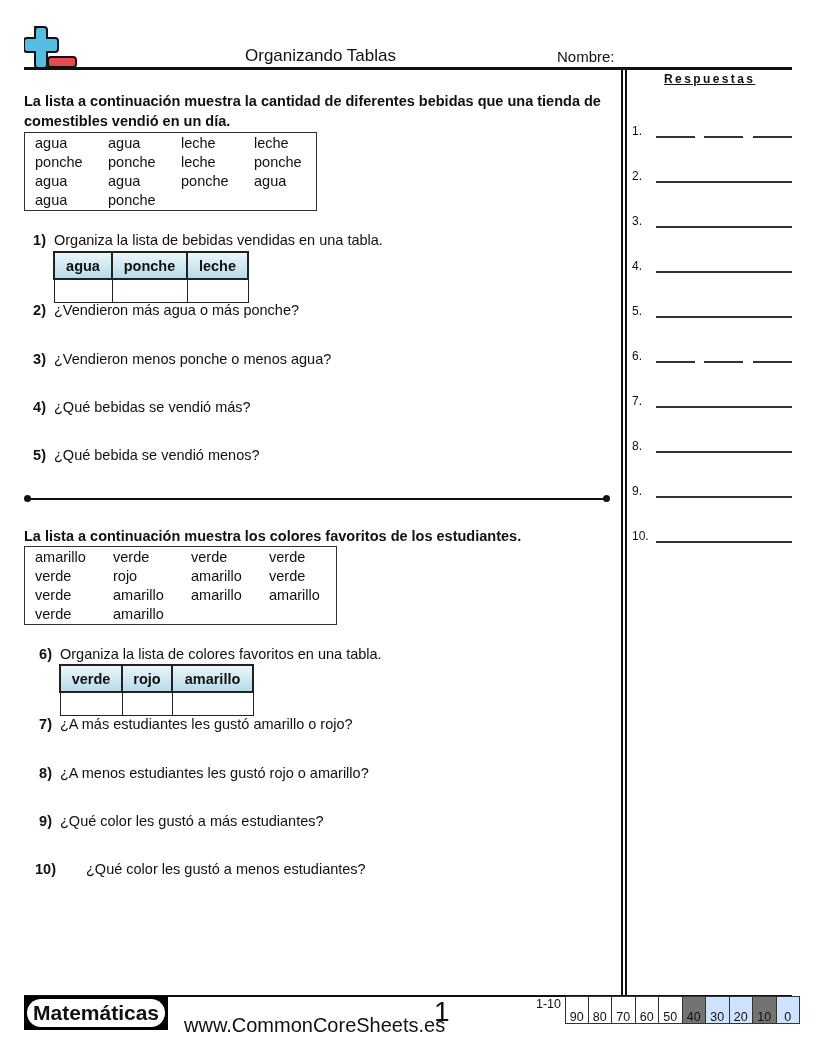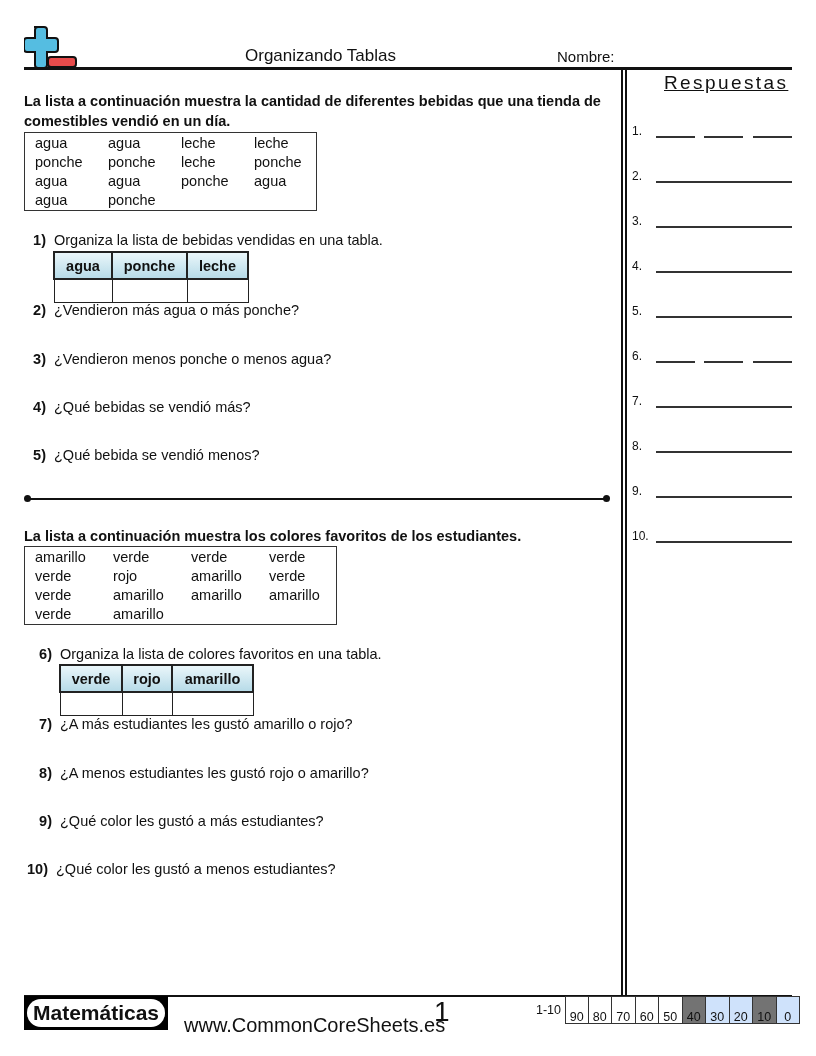--- a/index.html
+++ b/index.html
@@ -26,33 +26,33 @@
   table.tally { position: absolute; border-collapse: collapse; font-size: 14.5px; }
   table.tally th { font-weight: bold; padding: 2px 10px; height: 27px;
                    background: linear-gradient(#eaf6fa, #b7dbe8);
                    border: 2px solid #222; }
   table.tally td { height: 23px; border: 1.5px solid #222; }
 
   .sep { position: absolute; left: 28px; top: 498px; width: 578px; height: 2px; background: #111; }
   .sep::before, .sep::after { content: ""; position: absolute; top: -3px; width: 7px; height: 7px; border-radius: 50%; background: #111; }
   .sep::before { left: -4px; } .sep::after { right: -4px; }
 
-  .resp-title { position: absolute; left: 664px; top: 72px; font-size: 19px; font-weight: normal; letter-spacing: 2.4px; text-decoration: underline; }
+  .resp-title { position: absolute; left: 664px; top: 72px; font-size: 12px; font-weight: bold; letter-spacing: 2.4px; text-decoration: underline; }
   .ans { position: absolute; left: 632px; width: 160px; height: 20px; font-size: 12px; }
   .ans .n { position: absolute; left: 0; top: 0; }
   .ans .line { position: absolute; left: 24px; top: 12px; width: 136px; height: 1.5px; background: #333; }
   .ans .seg { position: absolute; top: 12px; width: 39px; height: 1.5px; background: #333; }
 
   .footer-rule { position: absolute; left: 24px; top: 995px; width: 768px; height: 1.5px; background: #111; }
   .brand { position: absolute; left: 24px; top: 996px; width: 144px; height: 34px; background: #000; padding: 3px; }
   .brand-pill { width: 100%; height: 100%; background: #fff; border-radius: 16px; display: flex; align-items: center; justify-content: center; font-weight: bold; font-size: 21px; }
   .site { position: absolute; left: 184px; top: 1014px; font-size: 20px; }
   .page { position: absolute; left: 434px; top: 996px; font-size: 28px; }
   .score { position: absolute; left: 532px; top: 996px; display: flex; font-size: 12.5px; }
-  .score .lbl { padding: 7px 4px; }
+  .score .lbl { padding: 1px 4px; }
   .score .cell { width: 23.5px; text-align: center; border: 1px solid #333; border-left: none; padding: 13px 0; height: 18px; }
   .score .cell.first { border-left: 1px solid #333; }
   .score .cell.hi { background: #cfe2fb; }
 </style>
 </head>
 <body>
 
 <svg class="logo" viewBox="0 0 56 44">
   <path d="M10 2 h10 a3 3 0 0 1 3 3 v8 h8 a3 3 0 0 1 3 3 v8 a3 3 0 0 1 -3 3 h-8 v13 a3 3 0 0 1 -3 3 h-6 a3 3 0 0 1 -3 -3 v-13 h-8 a3 3 0 0 1 -3 -3 v-8 a3 3 0 0 1 3 -3 h8 v-8 a3 3 0 0 1 3 -3 z" fill="#55bde1" stroke="#111" stroke-width="2"></path>
   <rect x="24" y="32" width="28" height="10" rx="3" fill="#e84b4b" stroke="#111" stroke-width="2"></rect>
@@ -160,21 +160,21 @@
   <span>¿A más estudiantes les gustó amarillo o rojo?</span>
 </div>
 <div class="q" style="left:24px; top:765px;">
   <span class="num">8)</span>
   <span>¿A menos estudiantes les gustó rojo o amarillo?</span>
 </div>
 <div class="q" style="left:24px; top:813px;">
   <span class="num">9)</span>
   <span>¿Qué color les gustó a más estudiantes?</span>
 </div>
-<div class="q" style="left:16px; top:861px;">
+<div class="q" style="left:24px; top:861px;gap:22px;">
   <span class="num" style="width:32px">10)</span>
   <span>¿Qué color les gustó a menos estudiantes?</span>
 </div>
 
 <div class="resp-title">Respuestas</div>
 <div id="answers">
     <div class="ans" style="top: 124px;">
       <span class="n">1.</span>
       <div class="seg" style="left: 24px;"></div>
       <div class="seg" style="left: 72px;"></div>

